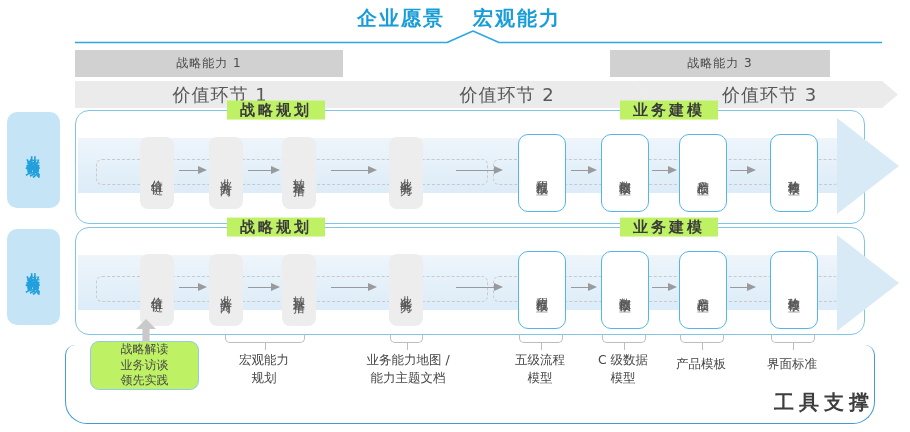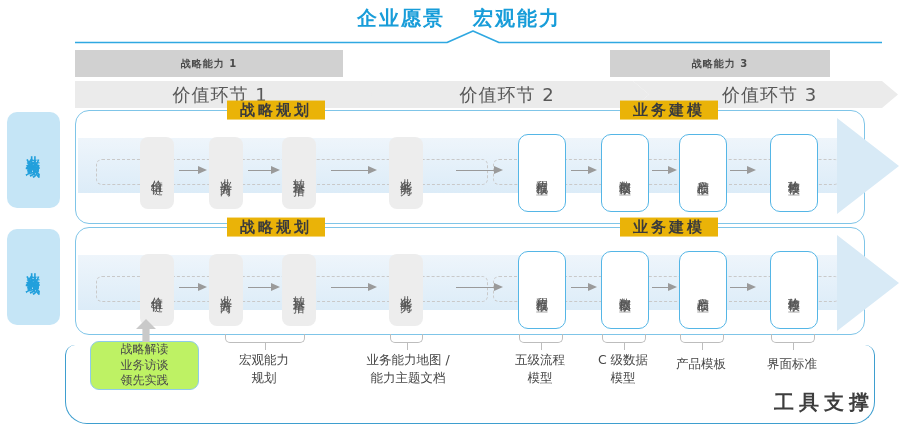--- a/index.html
+++ b/index.html
@@ -6,42 +6,42 @@
   .stage{position:relative;width:910px;height:432px;background:#fff;overflow:hidden;
          font-family:"DejaVu Sans","Liberation Sans",sans-serif;}
 
   
   .top-title{position:absolute;top:5px;left:4px;width:100%;display:flex;justify-content:center;
              gap:28px;font-size:20px;font-weight:bold;color:#189dd9;letter-spacing:2px;}
   .top-line{position:absolute;top:28px;left:0;}
 
   
   .cap{position:absolute;top:50px;height:27px;background:#d1d1d1;display:flex;align-items:center;
-       justify-content:center;font-size:10px;font-weight:bold;color:#4a4a4a;letter-spacing:1px;}
+       justify-content:center;font-size:12px;font-weight:normal;color:#4a4a4a;letter-spacing:1px;}
   .cap1{left:75px;width:268px}.cap2{left:351px;width:260px}.cap3{left:610px;width:220px}
   .val{position:absolute;top:81px;height:27px;background:#ebebeb;display:flex;align-items:center;
        justify-content:center;font-size:18px;color:#585858;letter-spacing:1px;}
   .val1{left:75px;width:290px;padding-right:10px;
         clip-path:polygon(0 0,calc(100% - 16px) 0,100% 50%,calc(100% - 16px) 100%,0 100%);}
   .val2{left:357px;width:284px;padding-left:8px;
         clip-path:polygon(0 0,calc(100% - 16px) 0,100% 50%,calc(100% - 16px) 100%,0 100%,16px 50%);}
   .val3{left:633px;width:257px;padding-left:8px;
         clip-path:polygon(0 0,calc(100% - 16px) 0,100% 50%,calc(100% - 16px) 100%,0 100%,16px 50%);}
 
   
   .side{position:absolute;left:7px;width:53px;background:#c5e5f6;border-radius:10px;
         color:#22a0dc;font-weight:bold;font-size:14px;letter-spacing:3px;
         writing-mode:vertical-rl;display:flex;align-items:center;justify-content:center;}
   .side1{top:112px;height:96px}.side2{top:229px;height:96px}
 
   
   .domain{position:absolute;left:75px;width:788px;background:#fff;
           border:1.5px solid #7fc5e8;border-radius:14px;}
   .dom1{top:110px;height:112px}.dom2{top:227px;height:106px}
-  .dom-header{position:absolute;top:0;transform:translate(-50%,-55%);background:#eab308;
+  .dom-header{position:absolute;top:0;transform:translate(-50%,-55%);background:#bef264;
               padding:0 13px;font-size:15px;font-weight:bold;color:#3b3b3b;letter-spacing:3px;z-index:3;}
   .h-plan{left:200px}.h-model{left:593px}
   .band{position:absolute;left:2px;top:27px;width:762px;height:55px;z-index:0;
         background:linear-gradient(180deg,#eef5fb,#dcecf8);}
   .band-arrow{position:absolute;left:761px;top:7px;width:62px;height:96px;background:#d8eaf6;
               clip-path:polygon(0 0,100% 50%,0 100%);z-index:2;}
   .dash{position:absolute;top:48px;height:24px;border:1.5px dashed #c9c9c9;border-radius:6px;z-index:0;}
   .dash1{left:20px;width:390px}.dash2{left:417px;width:345px}
   .gbox{position:absolute;top:26px;width:34px;height:72px;background:#ededed;border-radius:8px;
         writing-mode:vertical-rl;text-orientation:upright;font-size:12px;color:#555;line-height:1;

